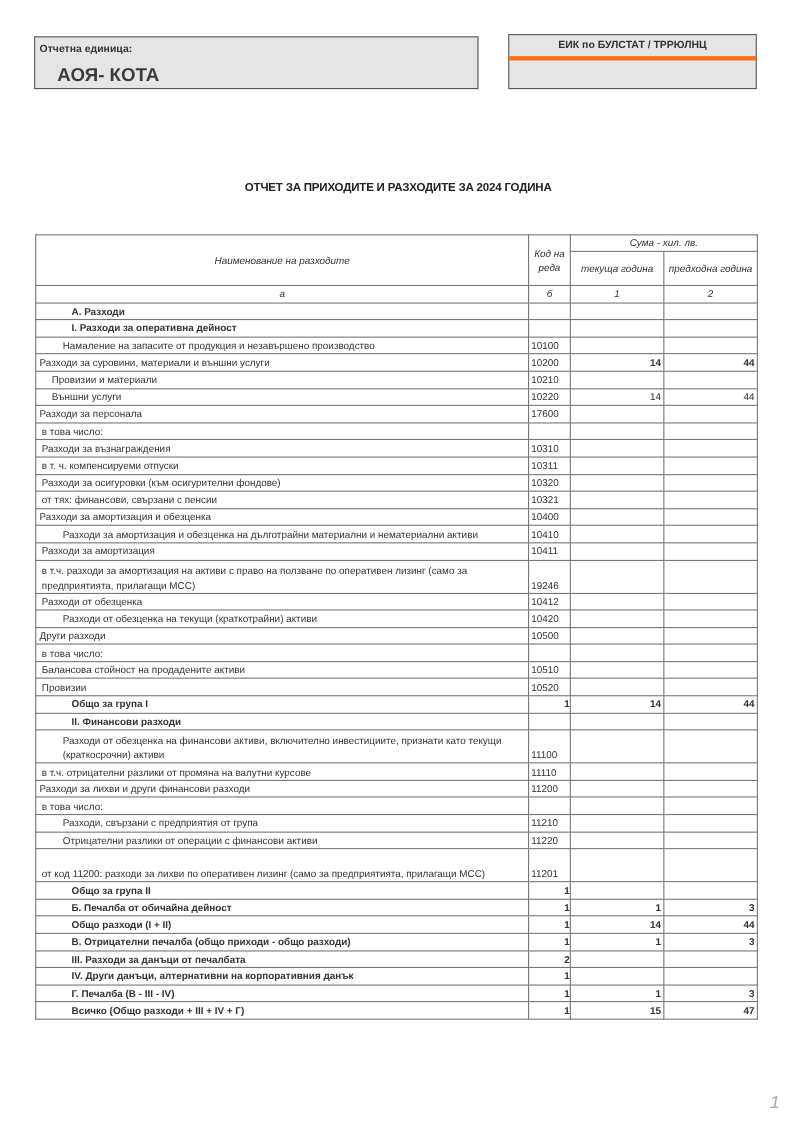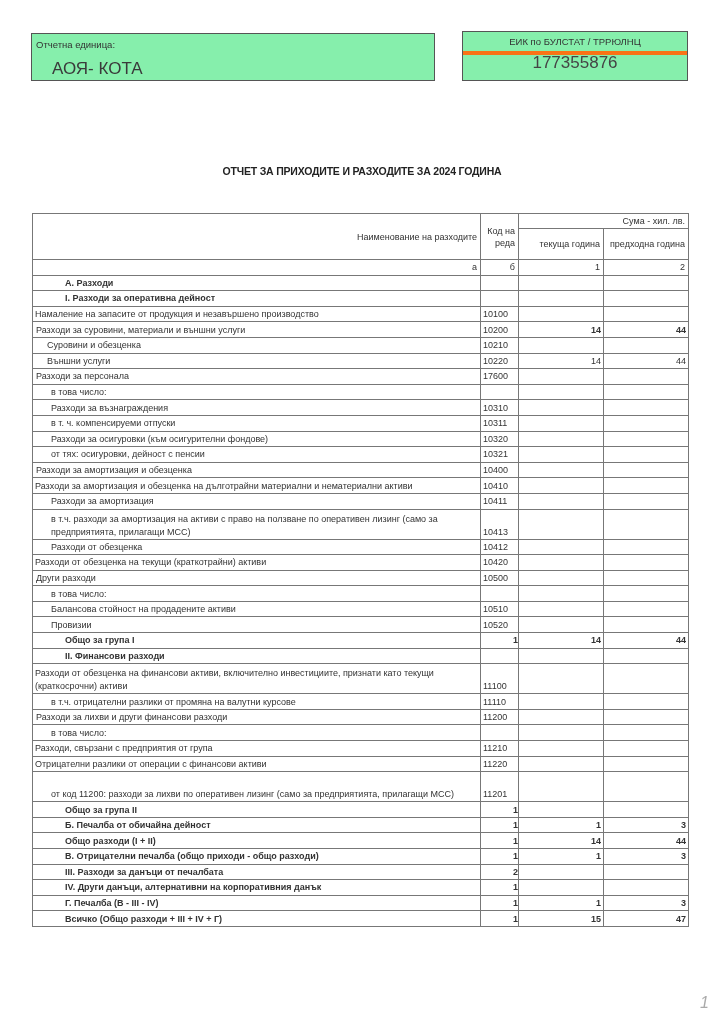--- a/index.html
+++ b/index.html
@@ -1,46 +1,45 @@
 <!DOCTYPE html>
 <html><head>
 <meta charset="utf-8">
 <style>
   html,body{margin:0;padding:0;background:#fff;}
   body{width:724px;height:1024px;position:relative;overflow:hidden;font-family:"Liberation Sans",sans-serif;color:#2a2a2a;}
-  .box{position:absolute;border:1.5px solid #555;background:#86efac;}
+  .box{position:absolute;border:1.5px solid #555;background:#e5e5e5;font-weight:bold;}
   .unit-box{left:31px;top:33px;width:402px;height:46px;}
   .unit-label{position:absolute;left:4px;top:5px;font-size:9.5px;color:#333;}
   .unit-name{position:absolute;left:20px;top:25px;font-size:17px;color:#3a3a3a;}
   .eik-box{left:462px;top:31px;width:224px;height:48px;}
   .eik-label{position:absolute;left:0;right:0;top:0;height:19px;line-height:19px;border-bottom:4px solid #f97316;text-align:center;font-size:9.5px;color:#333;}
   .eik-value{position:absolute;left:0;right:0;top:21px;text-align:center;font-size:17px;color:#444;}
   .title{position:absolute;left:0;width:724px;top:165px;text-align:center;font-weight:bold;font-size:10.5px;color:#222;letter-spacing:-0.2px;}
   table{position:absolute;left:32px;top:213px;border-collapse:collapse;width:656px;table-layout:fixed;border:1.5px solid #555;}
   td,th{border:1px solid #777;font-size:9px;padding:0 3px;height:14.6px;color:#333;white-space:nowrap;overflow:hidden;}
-  th{font-weight:normal;text-align:right;}
+  th{font-weight:normal;text-align:center;font-style:italic;}
   col.c-name{width:448px;} col.c-code{width:38px;} col.c-cur{width:85px;} col.c-prev{width:85px;}
   td.code{text-align:left;padding-left:2px;margin-top:11px;}
   td.num{text-align:right;padding-right:2px;}
   tr.bold td{font-weight:bold;padding-left:32px;}
   tr.bold td.num{font-weight:bold;}
   td.tall{height:29px;vertical-align:bottom;white-space:normal;line-height:13px;}
-  .i0{padding-left:3px;} .i1{padding-left:2px;} .i2{padding-left:14px;} .i3{padding-left:18px;}
+  .i0{padding-left:3px;} .i1{padding-left:24px;} .i2{padding-left:14px;} .i3{padding-left:5px;}
   .page-num{position:absolute;left:700px;top:994px;font-size:16px;color:#aaa;font-style:italic;}
 </style>
 </head>
 <body>
 
 <div class="box unit-box">
   <div class="unit-label">Отчетна единица:</div>
   <div class="unit-name">АОЯ- КОТА</div>
 </div>
 <div class="box eik-box">
   <div class="eik-label">ЕИК по БУЛСТАТ / ТРРЮЛНЦ</div>
-  <div class="eik-value">177355876</div>
 </div>
 
 <div class="title">ОТЧЕТ ЗА ПРИХОДИТЕ И РАЗХОДИТЕ ЗА 2024 ГОДИНА</div>
 
 <table>
   <colgroup>
       <col class="c-name">
       <col class="c-code">
       <col class="c-cur">
       <col class="c-prev">
@@ -81,21 +80,21 @@
         <td class="num"></td>
         <td class="num"></td>
       </tr>
       <tr>
         <td class="i0">Разходи за суровини, материали и външни услуги</td>
         <td class="code">10200</td>
         <td class="num" style="font-weight: bold;">14</td>
         <td class="num" style="font-weight: bold;">44</td>
       </tr>
       <tr>
-        <td class="i2">Суровини и обезценка</td>
+        <td class="i2">Провизии и материали</td>
         <td class="code">10210</td>
         <td class="num"></td>
         <td class="num"></td>
       </tr>
       <tr>
         <td class="i2">Външни услуги</td>
         <td class="code">10220</td>
         <td class="num">14</td>
         <td class="num">44</td>
       </tr>
@@ -123,21 +122,21 @@
         <td class="num"></td>
         <td class="num"></td>
       </tr>
       <tr>
         <td class="i3">Разходи за осигуровки (към осигурителни фондове)</td>
         <td class="code">10320</td>
         <td class="num"></td>
         <td class="num"></td>
       </tr>
       <tr>
-        <td class="i3">от тях: осигуровки, дейност с пенсии</td>
+        <td class="i3">от тях: финансови, свързани с пенсии</td>
         <td class="code">10321</td>
         <td class="num"></td>
         <td class="num"></td>
       </tr>
       <tr>
         <td class="i0">Разходи за амортизация и обезценка</td>
         <td class="code">10400</td>
         <td class="num"></td>
         <td class="num"></td>
       </tr>
@@ -148,21 +147,21 @@
         <td class="num"></td>
       </tr>
       <tr>
         <td class="i3">Разходи за амортизация</td>
         <td class="code">10411</td>
         <td class="num"></td>
         <td class="num"></td>
       </tr>
       <tr>
         <td class="i3 tall">в т.ч. разходи за амортизация на активи с право на ползване по оперативен лизинг (само за предприятията, прилагащи МСС)</td>
-        <td class="code tall">10413</td>
+        <td class="code tall">19246</td>
         <td class="num tall"></td>
         <td class="num tall"></td>
       </tr>
       <tr>
         <td class="i3">Разходи от обезценка</td>
         <td class="code">10412</td>
         <td class="num"></td>
         <td class="num"></td>
       </tr>
       <tr>

